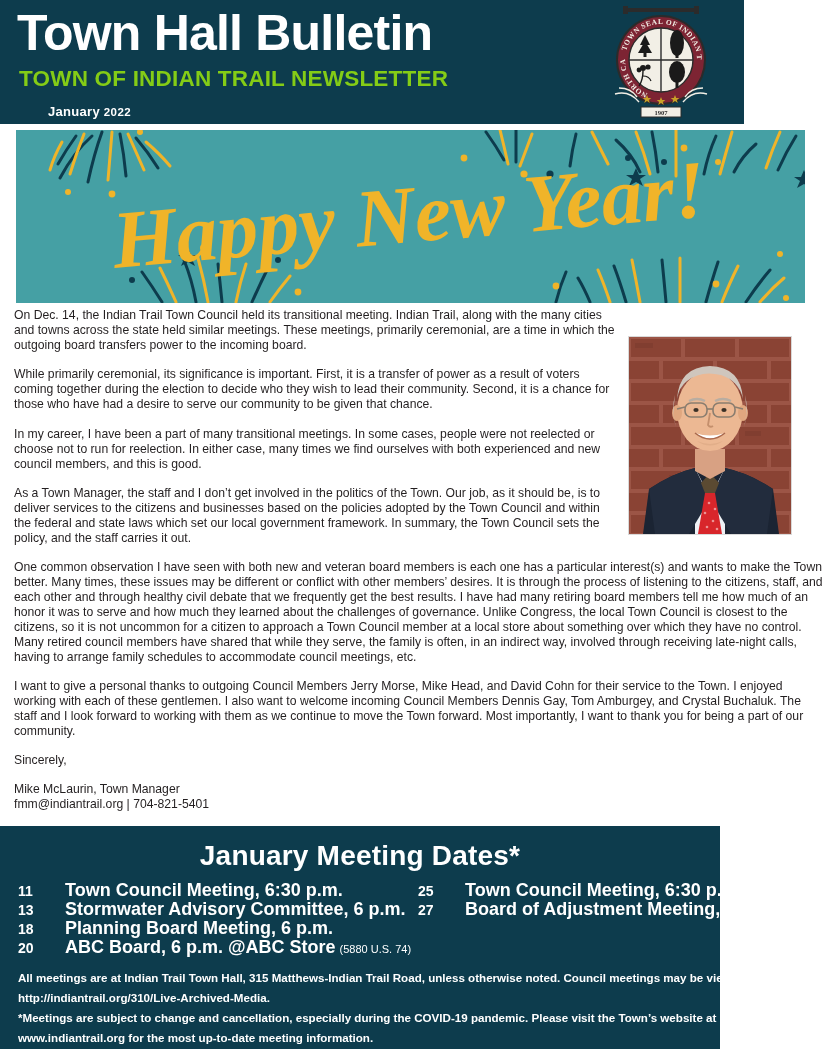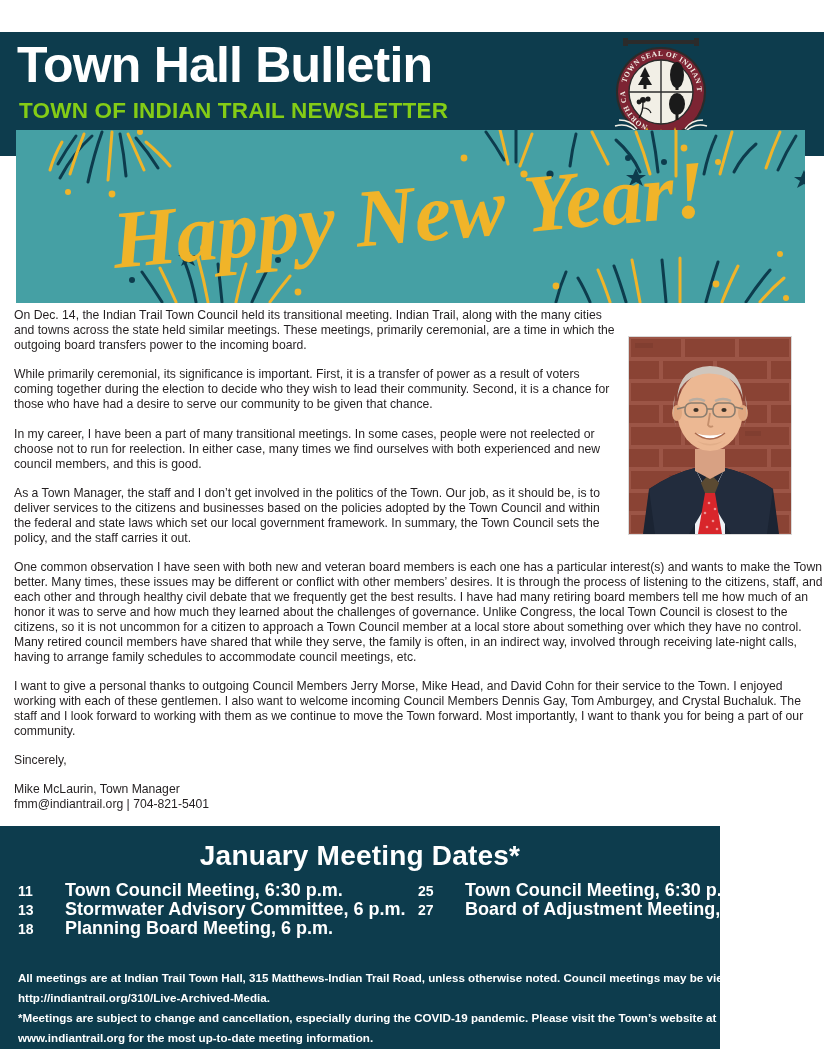--- a/index.html
+++ b/index.html
@@ -13,25 +13,24 @@
     position: relative;
     overflow: hidden;
     font-family: "Liberation Sans", sans-serif;
     color: #231f20;
   }
 
   
   .masthead {
     position: absolute;
     left: 0; top: 0;
-    width: 824px;
+    width: 744px;
     height: 124px;
     background: #0d3c4d;
     overflow: hidden;
-    margin-top: 32px;
   }
   .masthead-title {
     position: absolute;
     left: 17px;
     top: 6px;
     font-size: 50px;
     font-weight: bold;
     color: #ffffff;
     letter-spacing: -0.8px;
     line-height: 1.1;
@@ -483,20 +482,25 @@
         <span class="meet-label">Town Council Meeting, 6:30 p.m.</span>
       </div>
       <div class="meet-row">
         <span class="meet-day">13</span>
         <span class="meet-label">Stormwater Advisory Committee, 6 p.m.</span>
       </div>
       <div class="meet-row">
         <span class="meet-day">18</span>
         <span class="meet-label">Planning Board Meeting, 6 p.m.</span>
       </div>
+      <div class="meet-row">
+        <span class="meet-day">20</span>
+        <span class="meet-label">ABC Board, 6 p.m. @ABC Store</span>
+        <span class="meet-note">(5880 U.S. 74)</span>
+      </div>
     </div>
 
     <div class="meet-col right">
       <div class="meet-row">
         <span class="meet-day">25</span>
         <span class="meet-label">Town Council Meeting, 6:30 p.m</span>
       </div>
       <div class="meet-row">
         <span class="meet-day">27</span>
         <span class="meet-label">Board of Adjustment Meeting, 6:30 p.m.</span>

